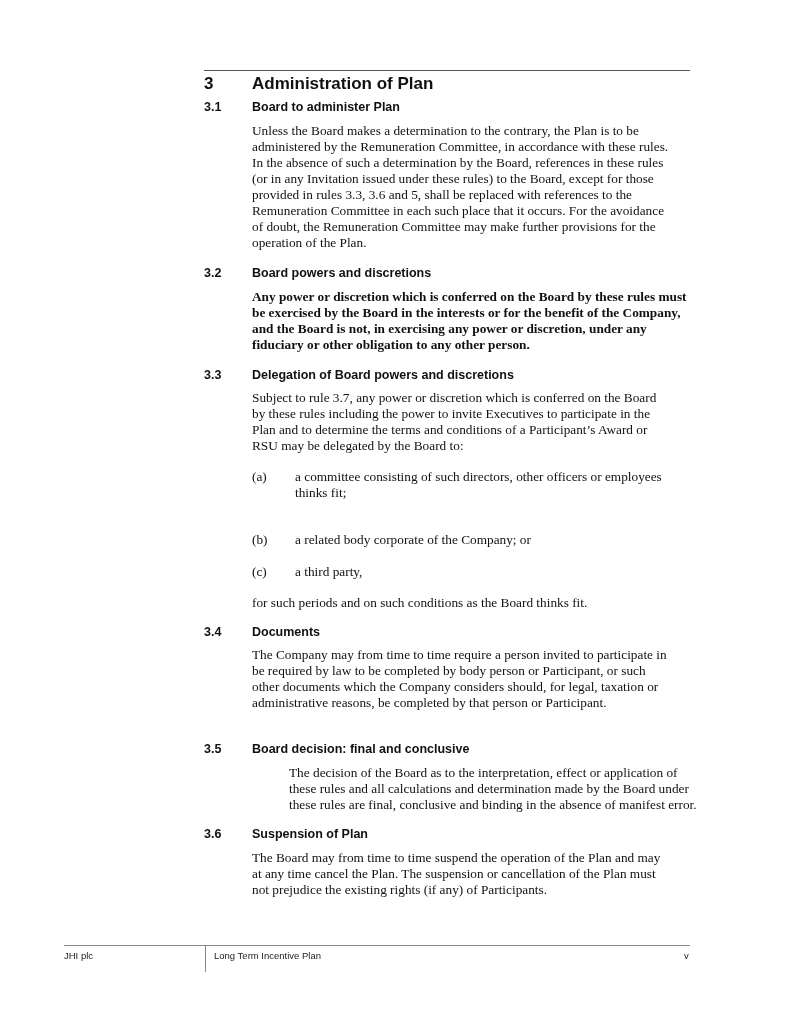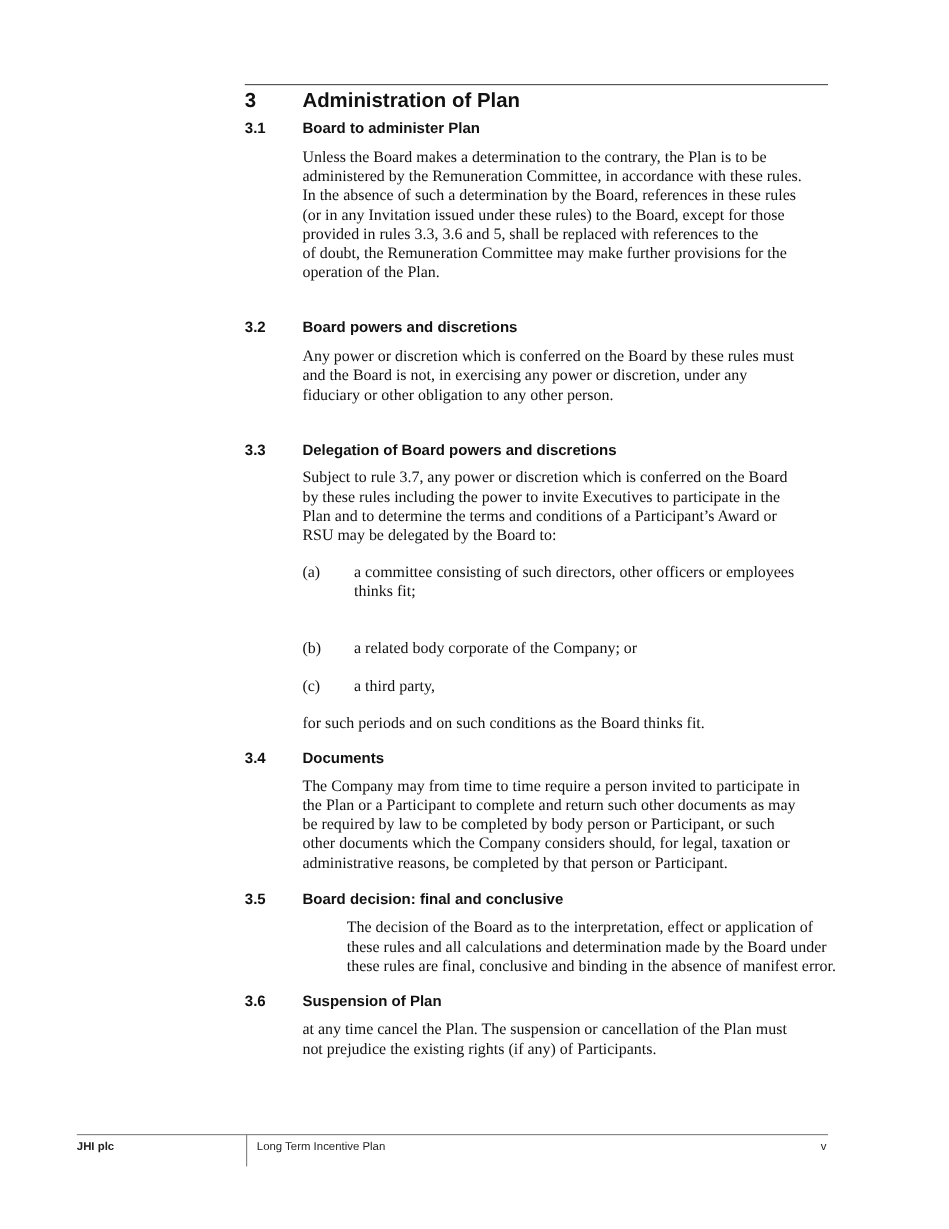--- a/index.html
+++ b/index.html
@@ -36,30 +36,32 @@
   <div class="h2" style="top:100px;">
     <span class="num">3.1</span>
     <span class="title">Board to administer Plan</span>
   </div>
   <div class="para" style="top:123px;">
     <span class="line">Unless the Board makes a determination to the contrary, the Plan is to be</span>
     <span class="line">administered by the Remuneration Committee, in accordance with these rules.</span>
     <span class="line">In the absence of such a determination by the Board, references in these rules</span>
     <span class="line">(or in any Invitation issued under these rules) to the Board, except for those</span>
     <span class="line">provided in rules 3.3, 3.6 and 5, shall be replaced with references to the</span>
+    <span class="line">Remuneration Committee in each such place that it occurs.  For the avoidance</span>
     <span class="line">of doubt, the Remuneration Committee may make further provisions for the</span>
     <span class="line">operation of the Plan.</span>
   </div>
 
   <div class="h2" style="top:266px;">
     <span class="num">3.2</span>
     <span class="title">Board powers and discretions</span>
   </div>
-  <div class="para" style="top:289px;">
+  <div class="para" style="top:289px;font-weight:bold;">
     <span class="line">Any power or discretion which is conferred on the Board by these rules must</span>
+    <span class="line">be exercised by the Board in the interests or for the benefit of the Company,</span>
     <span class="line">and the Board is not, in exercising any power or discretion, under any</span>
     <span class="line">fiduciary or other obligation to any other person.</span>
   </div>
 
   <div class="h2" style="top:368px;">
     <span class="num">3.3</span>
     <span class="title">Delegation of Board powers and discretions</span>
   </div>
   <div class="para" style="top:390px;">
     <span class="line">Subject to rule 3.7, any power or discretion which is conferred on the Board</span>
@@ -90,43 +92,43 @@
   <div class="para" style="top:595px;">
     <span class="line">for such periods and on such conditions as the Board thinks fit.</span>
   </div>
 
   <div class="h2" style="top:625px;">
     <span class="num">3.4</span>
     <span class="title">Documents</span>
   </div>
   <div class="para" style="top:647px;">
     <span class="line">The Company may from time to time require a person invited to participate in</span>
-    <span class="line">the Plan or a Participant to complete and return such other documents as may</span>
     <span class="line">be required by law to be completed by body person or Participant, or such</span>
     <span class="line">other documents which the Company considers should, for legal, taxation or</span>
     <span class="line">administrative reasons, be completed by that person or Participant.</span>
   </div>
 
   <div class="h2" style="top:742px;">
     <span class="num">3.5</span>
     <span class="title">Board decision:  final and conclusive</span>
   </div>
   <div class="para" style="top:765px;margin-left:37px;">
     <span class="line">The decision of the Board as to the interpretation, effect or application of</span>
     <span class="line">these rules and all calculations and determination made by the Board under</span>
     <span class="line">these rules are final, conclusive and binding in the absence of manifest error.</span>
   </div>
 
   <div class="h2" style="top:827px;">
     <span class="num">3.6</span>
     <span class="title">Suspension of Plan</span>
   </div>
   <div class="para" style="top:850px;">
+    <span class="line">The Board may from time to time suspend the operation of the Plan and may</span>
     <span class="line">at any time cancel the Plan.  The suspension or cancellation of the Plan must</span>
     <span class="line">not prejudice the existing rights (if any) of Participants.</span>
   </div>
 
   <div class="footer-rule"></div>
   <div class="footer-vrule"></div>
-  <div class="footer-text" style="left:64px;font-weight:bold;">JHI plc</div>
+  <div class="footer-text" style="left:64px;">JHI plc</div>
   <div class="footer-text" style="left:214px;">Long Term Incentive Plan</div>
   <div class="footer-text" style="left:684px;">v</div>
 </div>
 
 </body></html>

